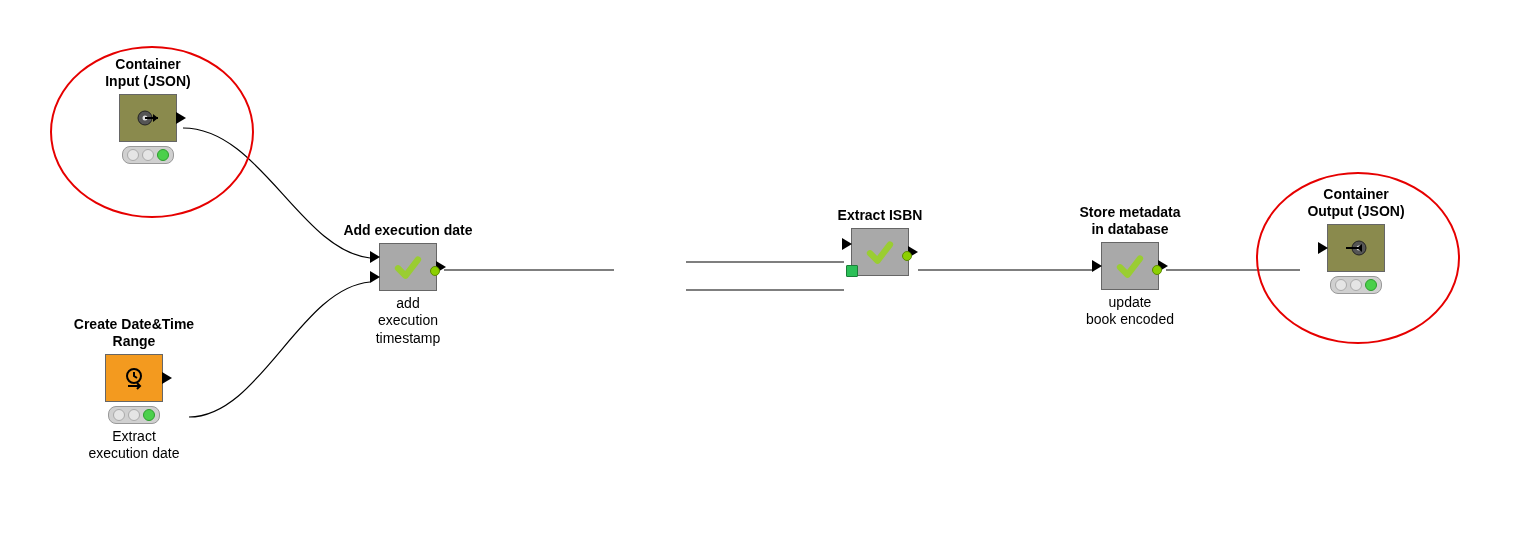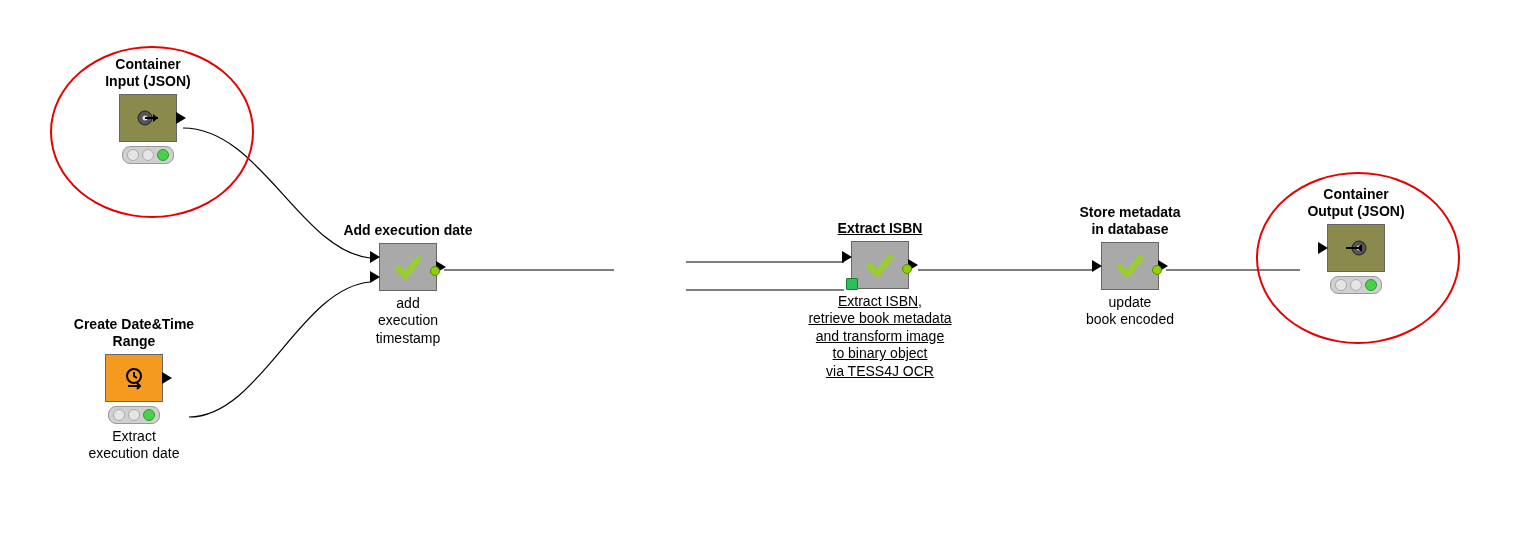--- a/index.html
+++ b/index.html
@@ -205,38 +205,33 @@
       <div class="port-in lower"></div>
       <div class="port-out mid"></div>
       <div class="sub-port" style="right:-4px; top:48%;"></div>
     </div>
     <div class="node-desc">add
 execution
 timestamp</div>
   </div>
 
 
-  <div class="node" style="left:780px; top:220px;text-decoration:underline;">
+  <div class="node" style="left:780px; top:207px;">
     <div class="node-title">Extract ISBN</div>
     <div class="node-icon grey">
       <div class="check">
         <svg viewBox="0 0 24 24">
             <path d="M4 13 L10 19 L20 6" stroke="#9acd32" stroke-width="5" fill="none" stroke-linecap="round" stroke-linejoin="round"></path>
           </svg>
       </div>
       <div class="port-in mid" style="top:32%;"></div>
       <div class="sub-port square" style="left:-6px; bottom:-2px;"></div>
       <div class="port-out mid"></div>
       <div class="sub-port" style="right:-4px; top:48%;"></div>
     </div>
-    <div class="node-desc">Extract ISBN,
-retrieve book metadata
-and transform image
-to binary object
-via TESS4J OCR</div>
   </div>
 
   <div class="node" style="left:1030px; top:204px;">
     <div class="node-title">Store metadata
 in database</div>
     <div class="node-icon grey">
       <div class="check">
         <svg viewBox="0 0 24 24">
             <path d="M4 13 L10 19 L20 6" stroke="#9acd32" stroke-width="5" fill="none" stroke-linecap="round" stroke-linejoin="round"></path>
           </svg>

